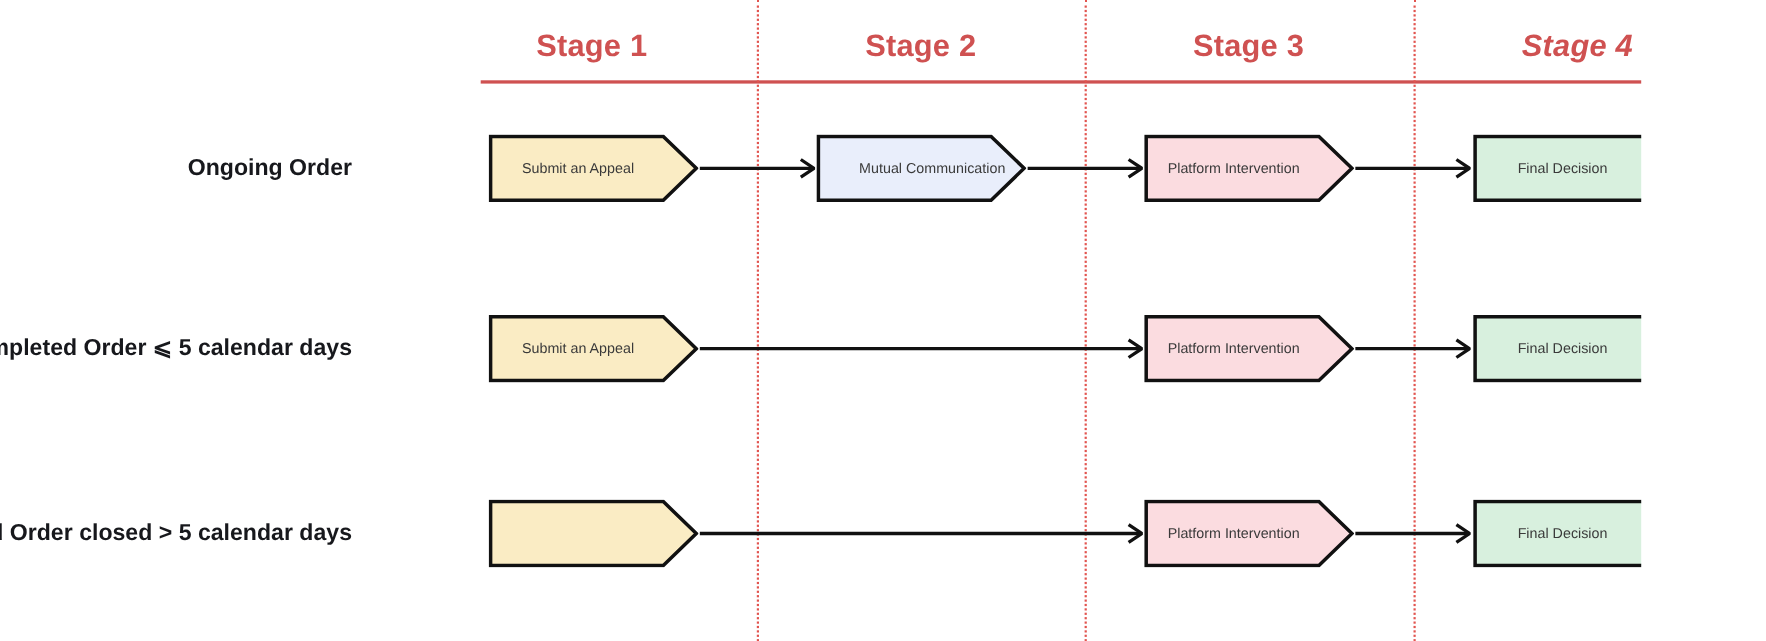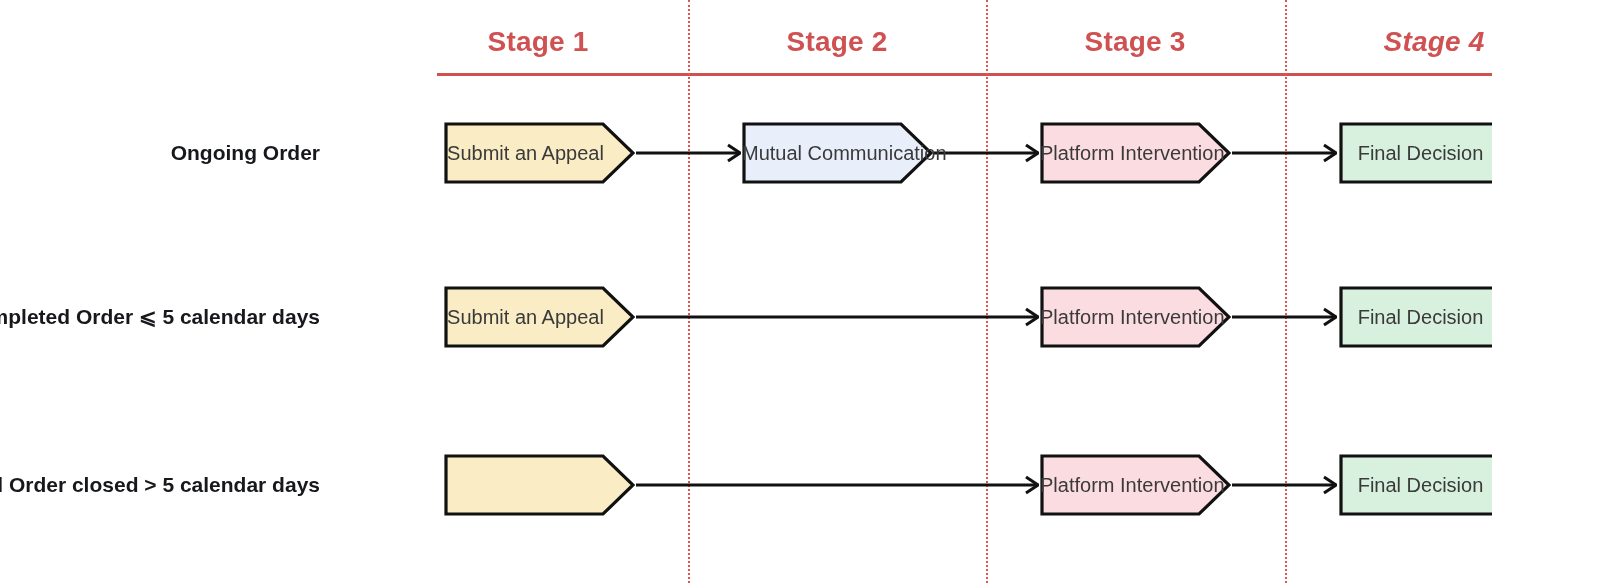--- a/index.html
+++ b/index.html
@@ -76,21 +76,21 @@
     top: 0;
     display: block;
   }
   .node-label {
     position: absolute;
     left: 0;
     top: 0;
     height: 62px;
     line-height: 62px;
     text-align: center;
-    font-size: 20px;
+    font-size: 13px;
     color: #3a3a3a;
     white-space: nowrap;
     pointer-events: none;
   }
   .node-label .link {
     color: #5b8ef0;
   }
 
   
   .connector {
@@ -142,21 +142,21 @@
       <div class="node" style="left: 444px; top: 122px; width: 191px;">
         <svg width="191" height="62" viewBox="0 0 191 62">
             <path d="M 2,2 L 159,2 L 189,31 L 159,60 L 2,60 Z" fill="#faecc4" stroke="#111111" stroke-width="3.2" stroke-linejoin="miter"></path>
           </svg>
         <div class="node-label" style="width: 163px;">Submit an Appeal</div>
       </div>
       <div class="node" style="left: 742px; top: 122px; width: 191px;">
         <svg width="191" height="62" viewBox="0 0 191 62">
             <path d="M 2,2 L 159,2 L 189,31 L 159,60 L 2,60 Z" fill="#e9eefb" stroke="#111111" stroke-width="3.2" stroke-linejoin="miter"></path>
           </svg>
-        <div class="node-label" style="width: 163px;">Mutual Communication</div>
+        <div class="node-label" style="width: 163px; padding-left: 24px;">Mutual Communication</div>
       </div>
       <div class="node" style="left: 1040px; top: 122px; width: 191px;">
         <svg width="191" height="62" viewBox="0 0 191 62">
             <path d="M 2,2 L 159,2 L 189,31 L 159,60 L 2,60 Z" fill="#fbdce0" stroke="#111111" stroke-width="3.2" stroke-linejoin="miter"></path>
           </svg>
         <div class="node-label" style="width: 163px;">Platform Intervention</div>
       </div>
       <div class="node" style="left: 1339px; top: 122px; width: 191px;">
         <svg width="191" height="62" viewBox="0 0 191 62">
             <path d="M 2,2 L 159,2 L 189,31 L 159,60 L 2,60 Z" fill="#d8f0de" stroke="#111111" stroke-width="3.2" stroke-linejoin="miter"></path>

